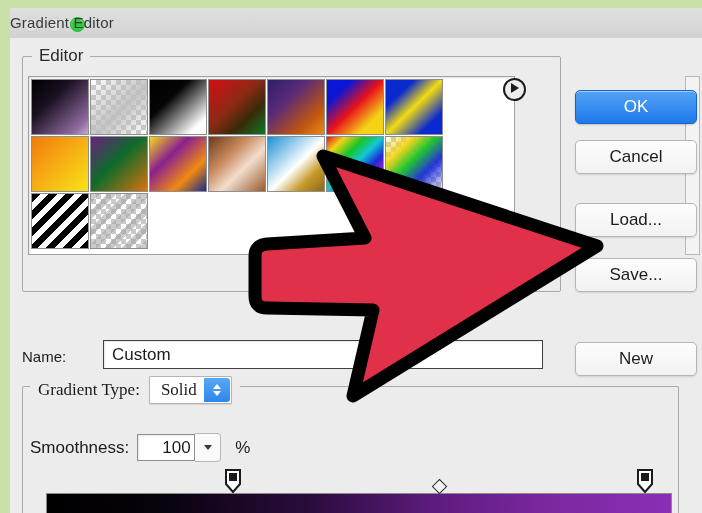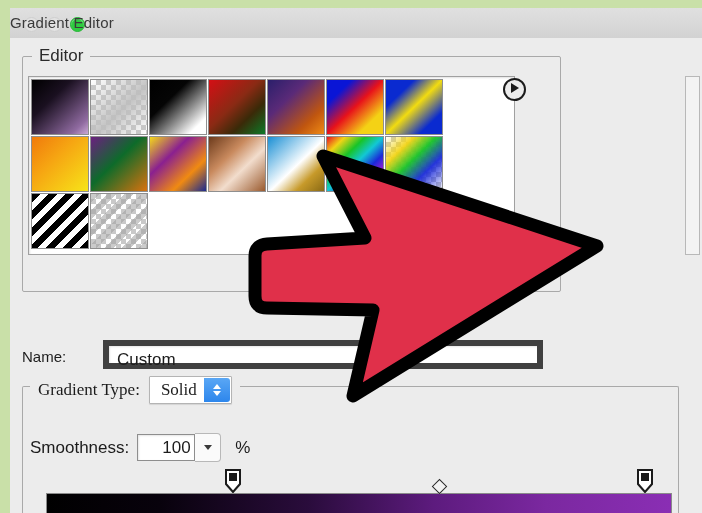--- a/index.html
+++ b/index.html
@@ -164,21 +164,21 @@
     font-size: 15px;
     color: #1c1c1c;
   }
   .name-input {
     position: absolute;
     left: 93px;
     top: 302px;
     width: 440px;
     height: 29px;
     background: #ffffff;
-    border: 6px solid #404040;
+    border: 1px solid #404040;
     box-shadow: inset 1px 1px 2px rgba(0,0,0,.10);
     font-family: "Liberation Sans", sans-serif;
     font-size: 17px;
     color: #1c1c1c;
     padding: 0 8px;
     box-sizing: border-box;
     line-height: 27px;
   }
 
   
@@ -349,20 +349,56 @@
             <div class="swatch" style="background-image: linear-gradient(to right bottom, rgb(232, 16, 32) 0%, rgb(242, 212, 21) 16%, rgb(24, 196, 40) 34%, rgb(18, 200, 212) 50%, rgb(26, 42, 216) 66%, rgb(192, 24, 208) 84%, rgb(232, 16, 32) 100%);"></div>
             <div class="swatch checker" style="background-image: linear-gradient(to right bottom, rgba(232, 16, 32, 0) 0%, rgba(242, 212, 21, 0.95) 25%, rgba(24, 196, 40, 0.95) 45%, rgba(26, 42, 216, 0.95) 68%, rgba(192, 24, 208, 0) 100%), linear-gradient(45deg, rgb(201, 201, 201) 25%, transparent 25%, transparent 75%, rgb(201, 201, 201) 75%), linear-gradient(45deg, rgb(201, 201, 201) 25%, transparent 25%, transparent 75%, rgb(201, 201, 201) 75%); background-size: 100% 100%, 10px 10px, 10px 10px; background-position: 0px 0px, 0px 0px, 5px 5px; background-color: rgb(255, 255, 255);"></div>
             <div class="swatch" style="background-image: repeating-linear-gradient(-45deg, rgb(0, 0, 0) 0px, rgb(0, 0, 0) 6px, rgb(255, 255, 255) 6px, rgb(255, 255, 255) 12px);"></div>
             <div class="swatch checker" style="background-image: repeating-linear-gradient(-45deg, rgba(160, 160, 160, 0.55) 0px, rgba(160, 160, 160, 0.55) 6px, rgba(255, 255, 255, 0) 6px, rgba(255, 255, 255, 0) 12px), linear-gradient(45deg, rgb(201, 201, 201) 25%, transparent 25%, transparent 75%, rgb(201, 201, 201) 75%), linear-gradient(45deg, rgb(201, 201, 201) 25%, transparent 25%, transparent 75%, rgb(201, 201, 201) 75%); background-size: 100% 100%, 10px 10px, 10px 10px; background-position: 0px 0px, 0px 0px, 5px 5px; background-color: rgb(255, 255, 255);"></div>
           </div>
       </div>
       <div class="presets-scroll"></div>
 
       <div class="preset-menu-btn"></div>
 
+      <div style="position:absolute;left:565px;top:52px;width:120px;height:280px;">
+        <div style="position:absolute;left:0;top:0;width:120px;height:32px;border-radius:5px;
+                    background:linear-gradient(#54a3f7,#1f79ea);border:1px solid #1565c9;
+                    box-shadow:0 1px 2px rgba(0,0,0,.18), inset 0 1px 0 rgba(255,255,255,.45);
+                    color:#ffffff;font-size:17px;line-height:32px;text-align:center;">
+          <span>OK</span>
+        </div>
+
+        <div style="position:absolute;left:0;top:50px;width:120px;height:32px;border-radius:5px;
+                    background:linear-gradient(#fdfdfd,#f2f2f2);border:1px solid #b6b6b6;
+                    box-shadow:0 1px 2px rgba(0,0,0,.12);
+                    color:#1c1c1c;font-size:17px;line-height:32px;text-align:center;">
+          <span>Cancel</span>
+        </div>
+
+        <div style="position:absolute;left:0;top:113px;width:120px;height:32px;border-radius:5px;
+                    background:linear-gradient(#fdfdfd,#f2f2f2);border:1px solid #b6b6b6;
+                    box-shadow:0 1px 2px rgba(0,0,0,.12);
+                    color:#1c1c1c;font-size:17px;line-height:32px;text-align:center;">
+          <span>Load...</span>
+        </div>
+
+        <div style="position:absolute;left:0;top:168px;width:120px;height:32px;border-radius:5px;
+                    background:linear-gradient(#fdfdfd,#f2f2f2);border:1px solid #b6b6b6;
+                    box-shadow:0 1px 2px rgba(0,0,0,.12);
+                    color:#1c1c1c;font-size:17px;line-height:32px;text-align:center;">
+          <span>Save...</span>
+        </div>
+
+        <div style="position:absolute;left:0;top:252px;width:120px;height:32px;border-radius:5px;
+                    background:linear-gradient(#fdfdfd,#f2f2f2);border:1px solid #b6b6b6;
+                    box-shadow:0 1px 2px rgba(0,0,0,.12);
+                    color:#1c1c1c;font-size:17px;line-height:32px;text-align:center;">
+          <span>New</span>
+        </div>
+      </div>
 
       <div class="name-label">Name:</div>
       <div class="name-input">Custom</div>
 
       <div class="lower-box"></div>
 
       <div class="gtype-row">
         <span class="gtype-label">Gradient Type:</span>
         <span class="popup-button">
           <span>Solid</span>

